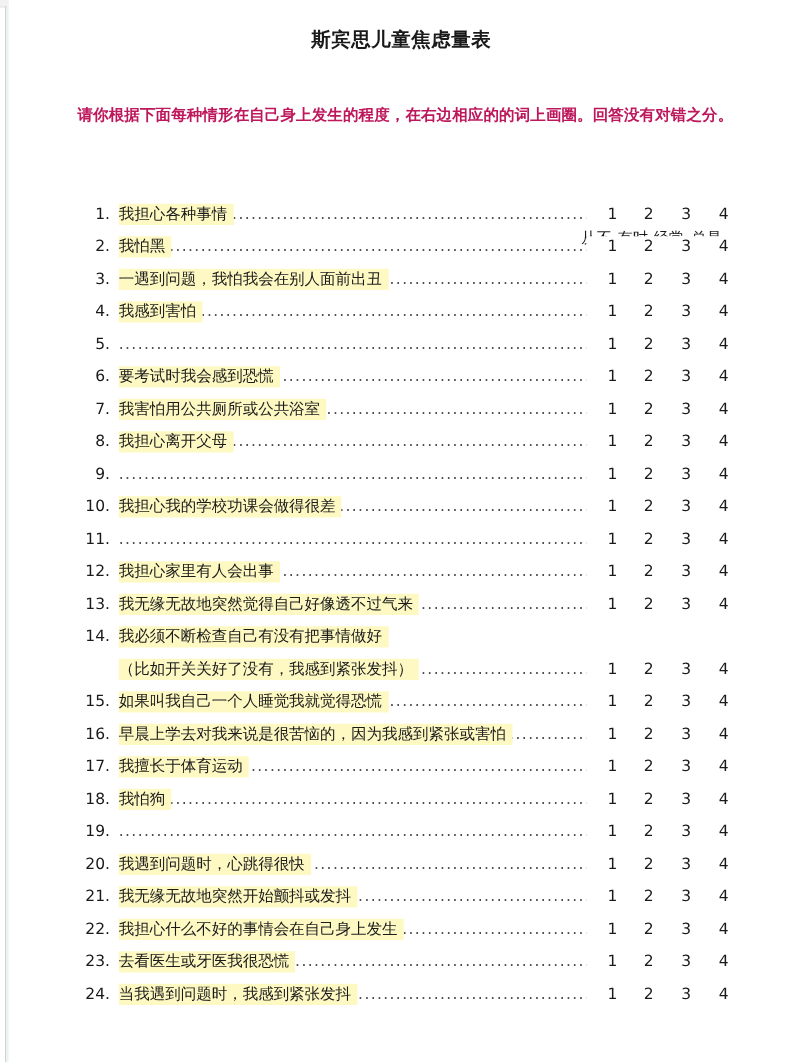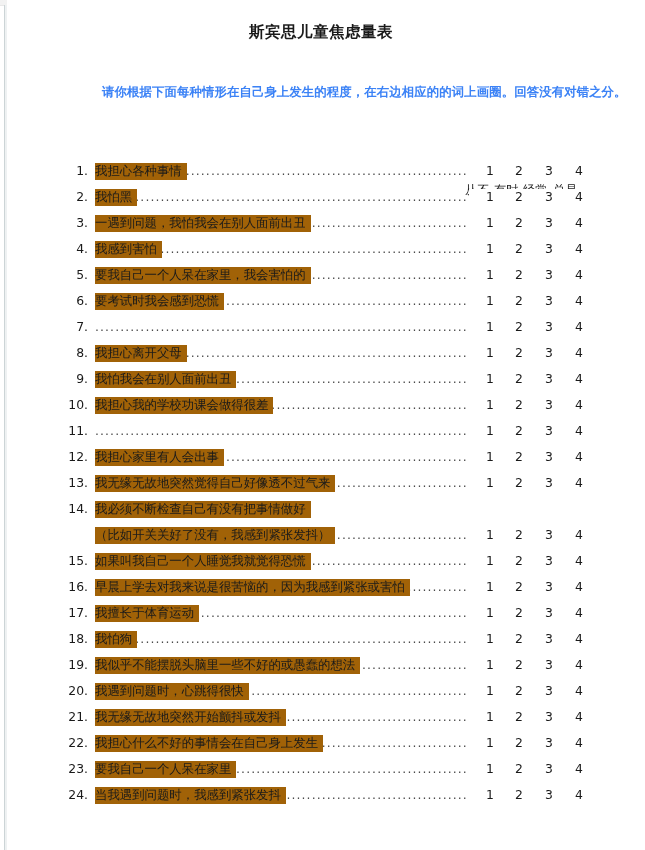--- a/index.html
+++ b/index.html
@@ -62,24 +62,23 @@
     letter-spacing: 0.5px;
   }
 
   .instruction {
     position: absolute;
     top: 84px;
     left: 55px;
     width: 530px;
     font-size: 12.4px;
     font-weight: bold;
-    color: #3b82f6;
+    color: #be185d;
     letter-spacing: 0.1px;
     white-space: nowrap;
-    margin-left: 40px;
   }
 
   .scale-header {
     position: absolute;
     top: 138px;
     left: 455px;
     width: 130px;
     height: 18px;
     font-size: 12.2px;
     color: #1a1a1a;
@@ -119,21 +118,21 @@
     color: #1a1a1a;
   }
 
   .item-text {
     position: absolute;
     left: 88px;
     top: 0;
     font-size: 12.4px;
     color: #1a1a1a;
     white-space: nowrap;
-    background: #a16207;
+    background: #fef9c3;
     padding-right: 5px;
     z-index: 2;
   }
 
   
   .item-row.sub .item-text {
     left: 88px;
   }
 
   .leader {
@@ -238,21 +237,20 @@
           <div class="ratings">
             <span class="r0">1</span>
             <span class="r1">2</span>
             <span class="r2">3</span>
             <span class="r3">4</span>
           </div>
         </div>
         <div class="item-row">
           <div class="item-num">5.</div>
           <div class="leader"></div>
-          <div class="item-text">要我自己一个人呆在家里，我会害怕的</div>
           <div class="ratings">
             <span class="r0">1</span>
             <span class="r1">2</span>
             <span class="r2">3</span>
             <span class="r3">4</span>
           </div>
         </div>
         <div class="item-row">
           <div class="item-num">6.</div>
           <div class="leader"></div>
@@ -260,20 +258,21 @@
           <div class="ratings">
             <span class="r0">1</span>
             <span class="r1">2</span>
             <span class="r2">3</span>
             <span class="r3">4</span>
           </div>
         </div>
         <div class="item-row">
           <div class="item-num">7.</div>
           <div class="leader"></div>
+          <div class="item-text">我害怕用公共厕所或公共浴室</div>
           <div class="ratings">
             <span class="r0">1</span>
             <span class="r1">2</span>
             <span class="r2">3</span>
             <span class="r3">4</span>
           </div>
         </div>
         <div class="item-row">
           <div class="item-num">8.</div>
           <div class="leader"></div>
@@ -281,21 +280,20 @@
           <div class="ratings">
             <span class="r0">1</span>
             <span class="r1">2</span>
             <span class="r2">3</span>
             <span class="r3">4</span>
           </div>
         </div>
         <div class="item-row">
           <div class="item-num">9.</div>
           <div class="leader"></div>
-          <div class="item-text">我怕我会在别人面前出丑</div>
           <div class="ratings">
             <span class="r0">1</span>
             <span class="r1">2</span>
             <span class="r2">3</span>
             <span class="r3">4</span>
           </div>
         </div>
         <div class="item-row">
           <div class="item-num">10.</div>
           <div class="leader"></div>
@@ -394,21 +392,20 @@
           <div class="ratings">
             <span class="r0">1</span>
             <span class="r1">2</span>
             <span class="r2">3</span>
             <span class="r3">4</span>
           </div>
         </div>
         <div class="item-row">
           <div class="item-num">19.</div>
           <div class="leader"></div>
-          <div class="item-text">我似乎不能摆脱头脑里一些不好的或愚蠢的想法</div>
           <div class="ratings">
             <span class="r0">1</span>
             <span class="r1">2</span>
             <span class="r2">3</span>
             <span class="r3">4</span>
           </div>
         </div>
         <div class="item-row">
           <div class="item-num">20.</div>
           <div class="leader"></div>
@@ -438,21 +435,21 @@
           <div class="ratings">
             <span class="r0">1</span>
             <span class="r1">2</span>
             <span class="r2">3</span>
             <span class="r3">4</span>
           </div>
         </div>
         <div class="item-row">
           <div class="item-num">23.</div>
           <div class="leader"></div>
-          <div class="item-text">要我自己一个人呆在家里</div>
+          <div class="item-text">去看医生或牙医我很恐慌</div>
           <div class="ratings">
             <span class="r0">1</span>
             <span class="r1">2</span>
             <span class="r2">3</span>
             <span class="r3">4</span>
           </div>
         </div>
         <div class="item-row">
           <div class="item-num">24.</div>
           <div class="leader"></div>

